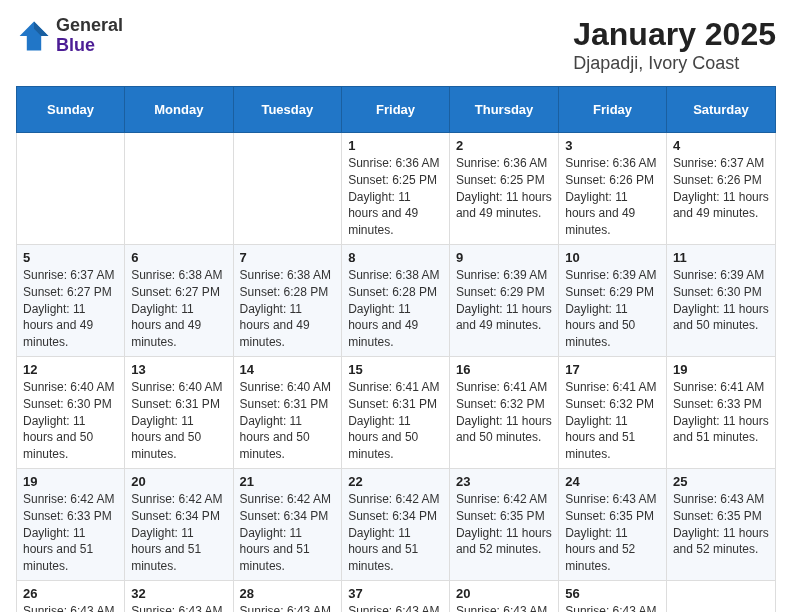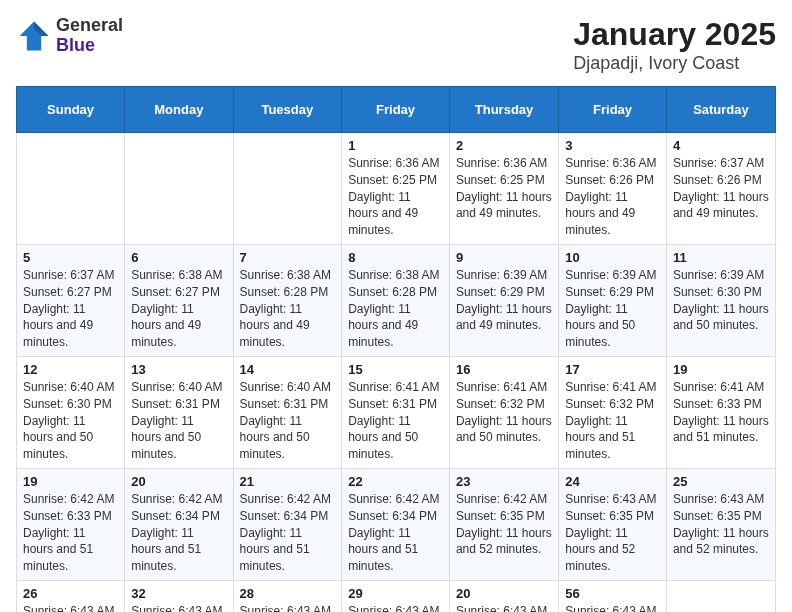--- a/index.html
+++ b/index.html
@@ -290,21 +290,21 @@
 Sunset: 6:36 PM
 Daylight: 11 hours and 52 minutes.</div>
         </td>
         <td>
           <span class="day-number">28</span>
           <div class="day-info" style="white-space: pre-line;">Sunrise: 6:43 AM
 Sunset: 6:36 PM
 Daylight: 11 hours and 53 minutes.</div>
         </td>
         <td>
-          <span class="day-number">29</span>
+          <span class="day-number">37</span>
           <div class="day-info" style="white-space: pre-line;">Sunrise: 6:43 AM
 Sunset: 6:37 PM
 Daylight: 11 hours and 53 minutes.</div>
         </td>
         <td>
           <span class="day-number">20</span>
           <div class="day-info" style="white-space: pre-line;">Sunrise: 6:43 AM
 Sunset: 6:37 PM
 Daylight: 11 hours and 53 minutes.</div>
         </td>

